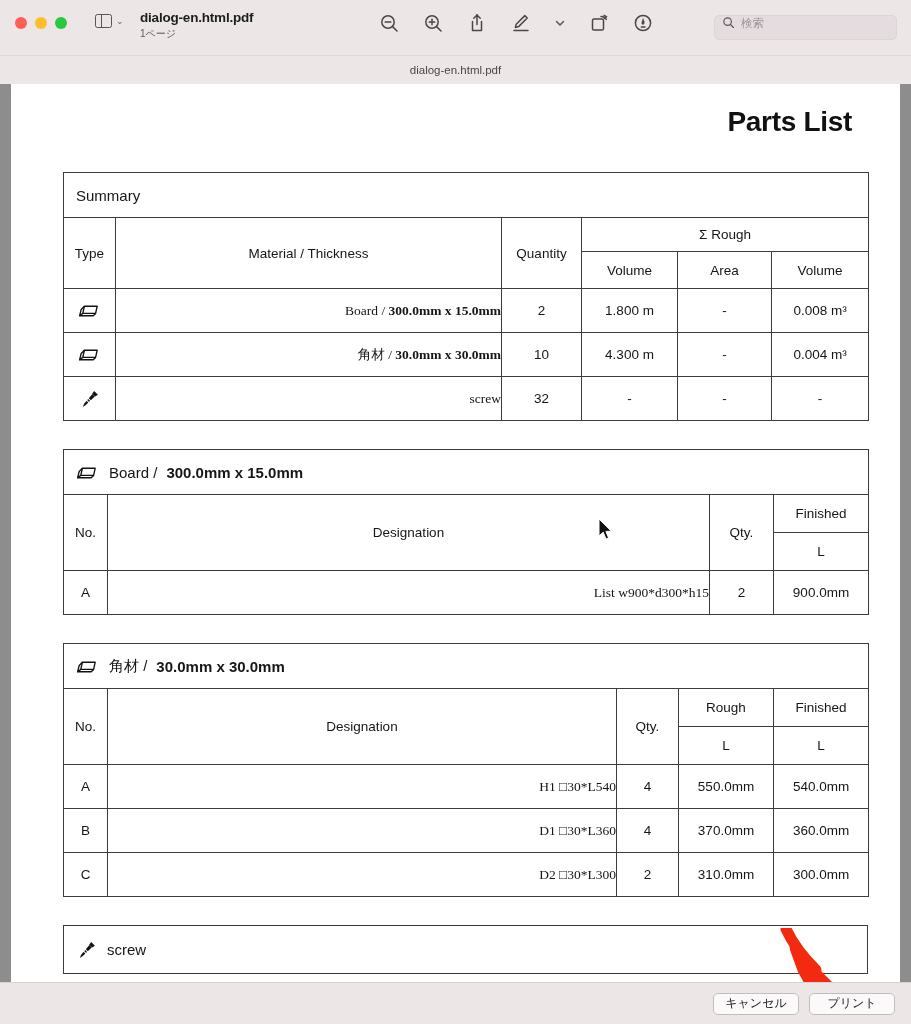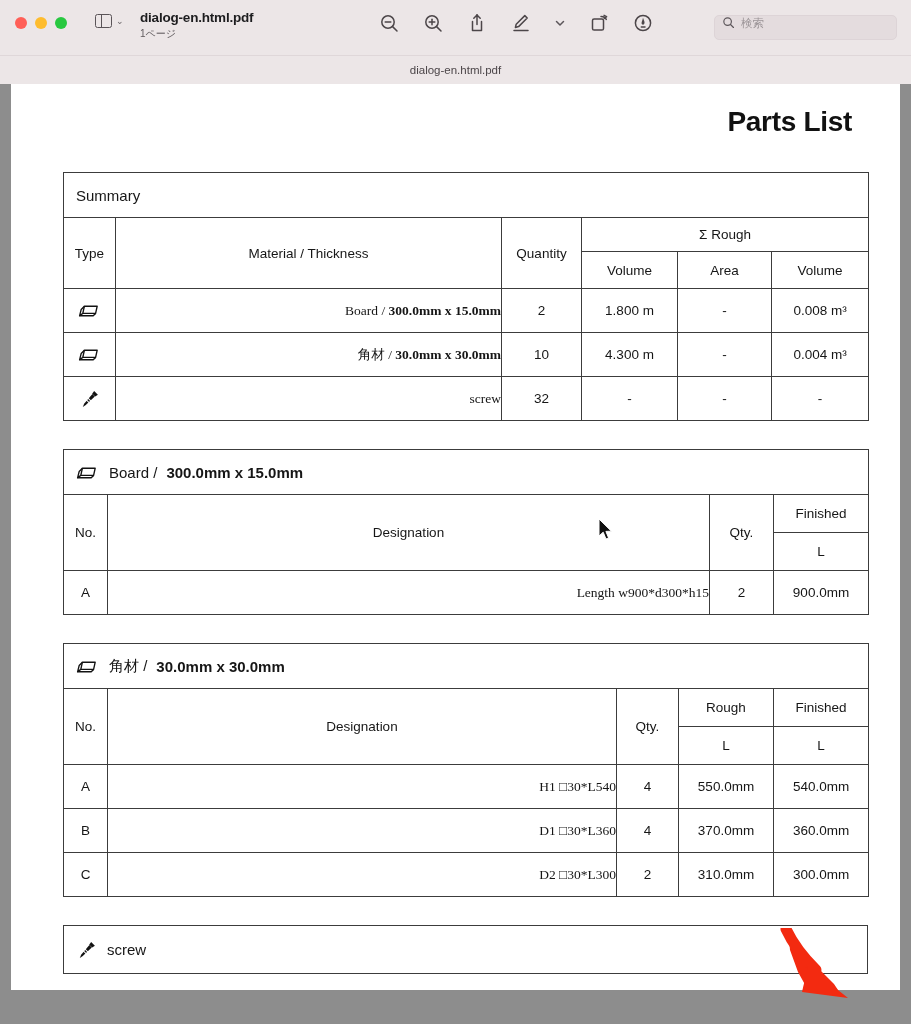--- a/index.html
+++ b/index.html
@@ -381,21 +381,21 @@
               <td class="hc" rowspan="2">No.</td>
               <td class="hc" rowspan="2">Designation</td>
               <td class="hc" rowspan="2">Qty.</td>
               <td class="hc" style="height:38px">Finished</td>
             </tr>
             <tr>
               <td class="hc" style="height:38px">L</td>
             </tr>
             <tr>
               <td class="num-letter" style="height:44px">A</td>
-              <td class="lc">Length w900*d300*h15</td>
+              <td class="lc">List w900*d300*h15</td>
               <td class="rc">2</td>
               <td class="rc">900.0mm</td>
             </tr>
           </tbody>
         </table>
       </div>
 
       <div class="blk">
         <table class="pl">
           <colgroup>
@@ -491,14 +491,18 @@
 
   <div class="arrow-anno">
     <svg width="110" height="78" viewBox="0 0 110 78">
       <path d="M10 2 C14 10, 26 26, 40 40 L56 56 L60 62
                L40 60 L33 52 L30 62 L20 44 L12 22 Z" fill="#f32a10"></path>
       <path d="M8 1 C13 12, 24 28, 38 42" stroke="#f32a10" stroke-width="11" stroke-linecap="round" fill="none"></path>
       <path d="M30 38 L70 70 L24 64 Z" fill="#f32a10"></path>
     </svg>
   </div>
 
+  <div class="dialog-bar">
+    <div class="dlg-btn">キャンセル</div>
+    <div class="dlg-btn">プリント</div>
+  </div>
 
 </div>
 
 </body></html>

